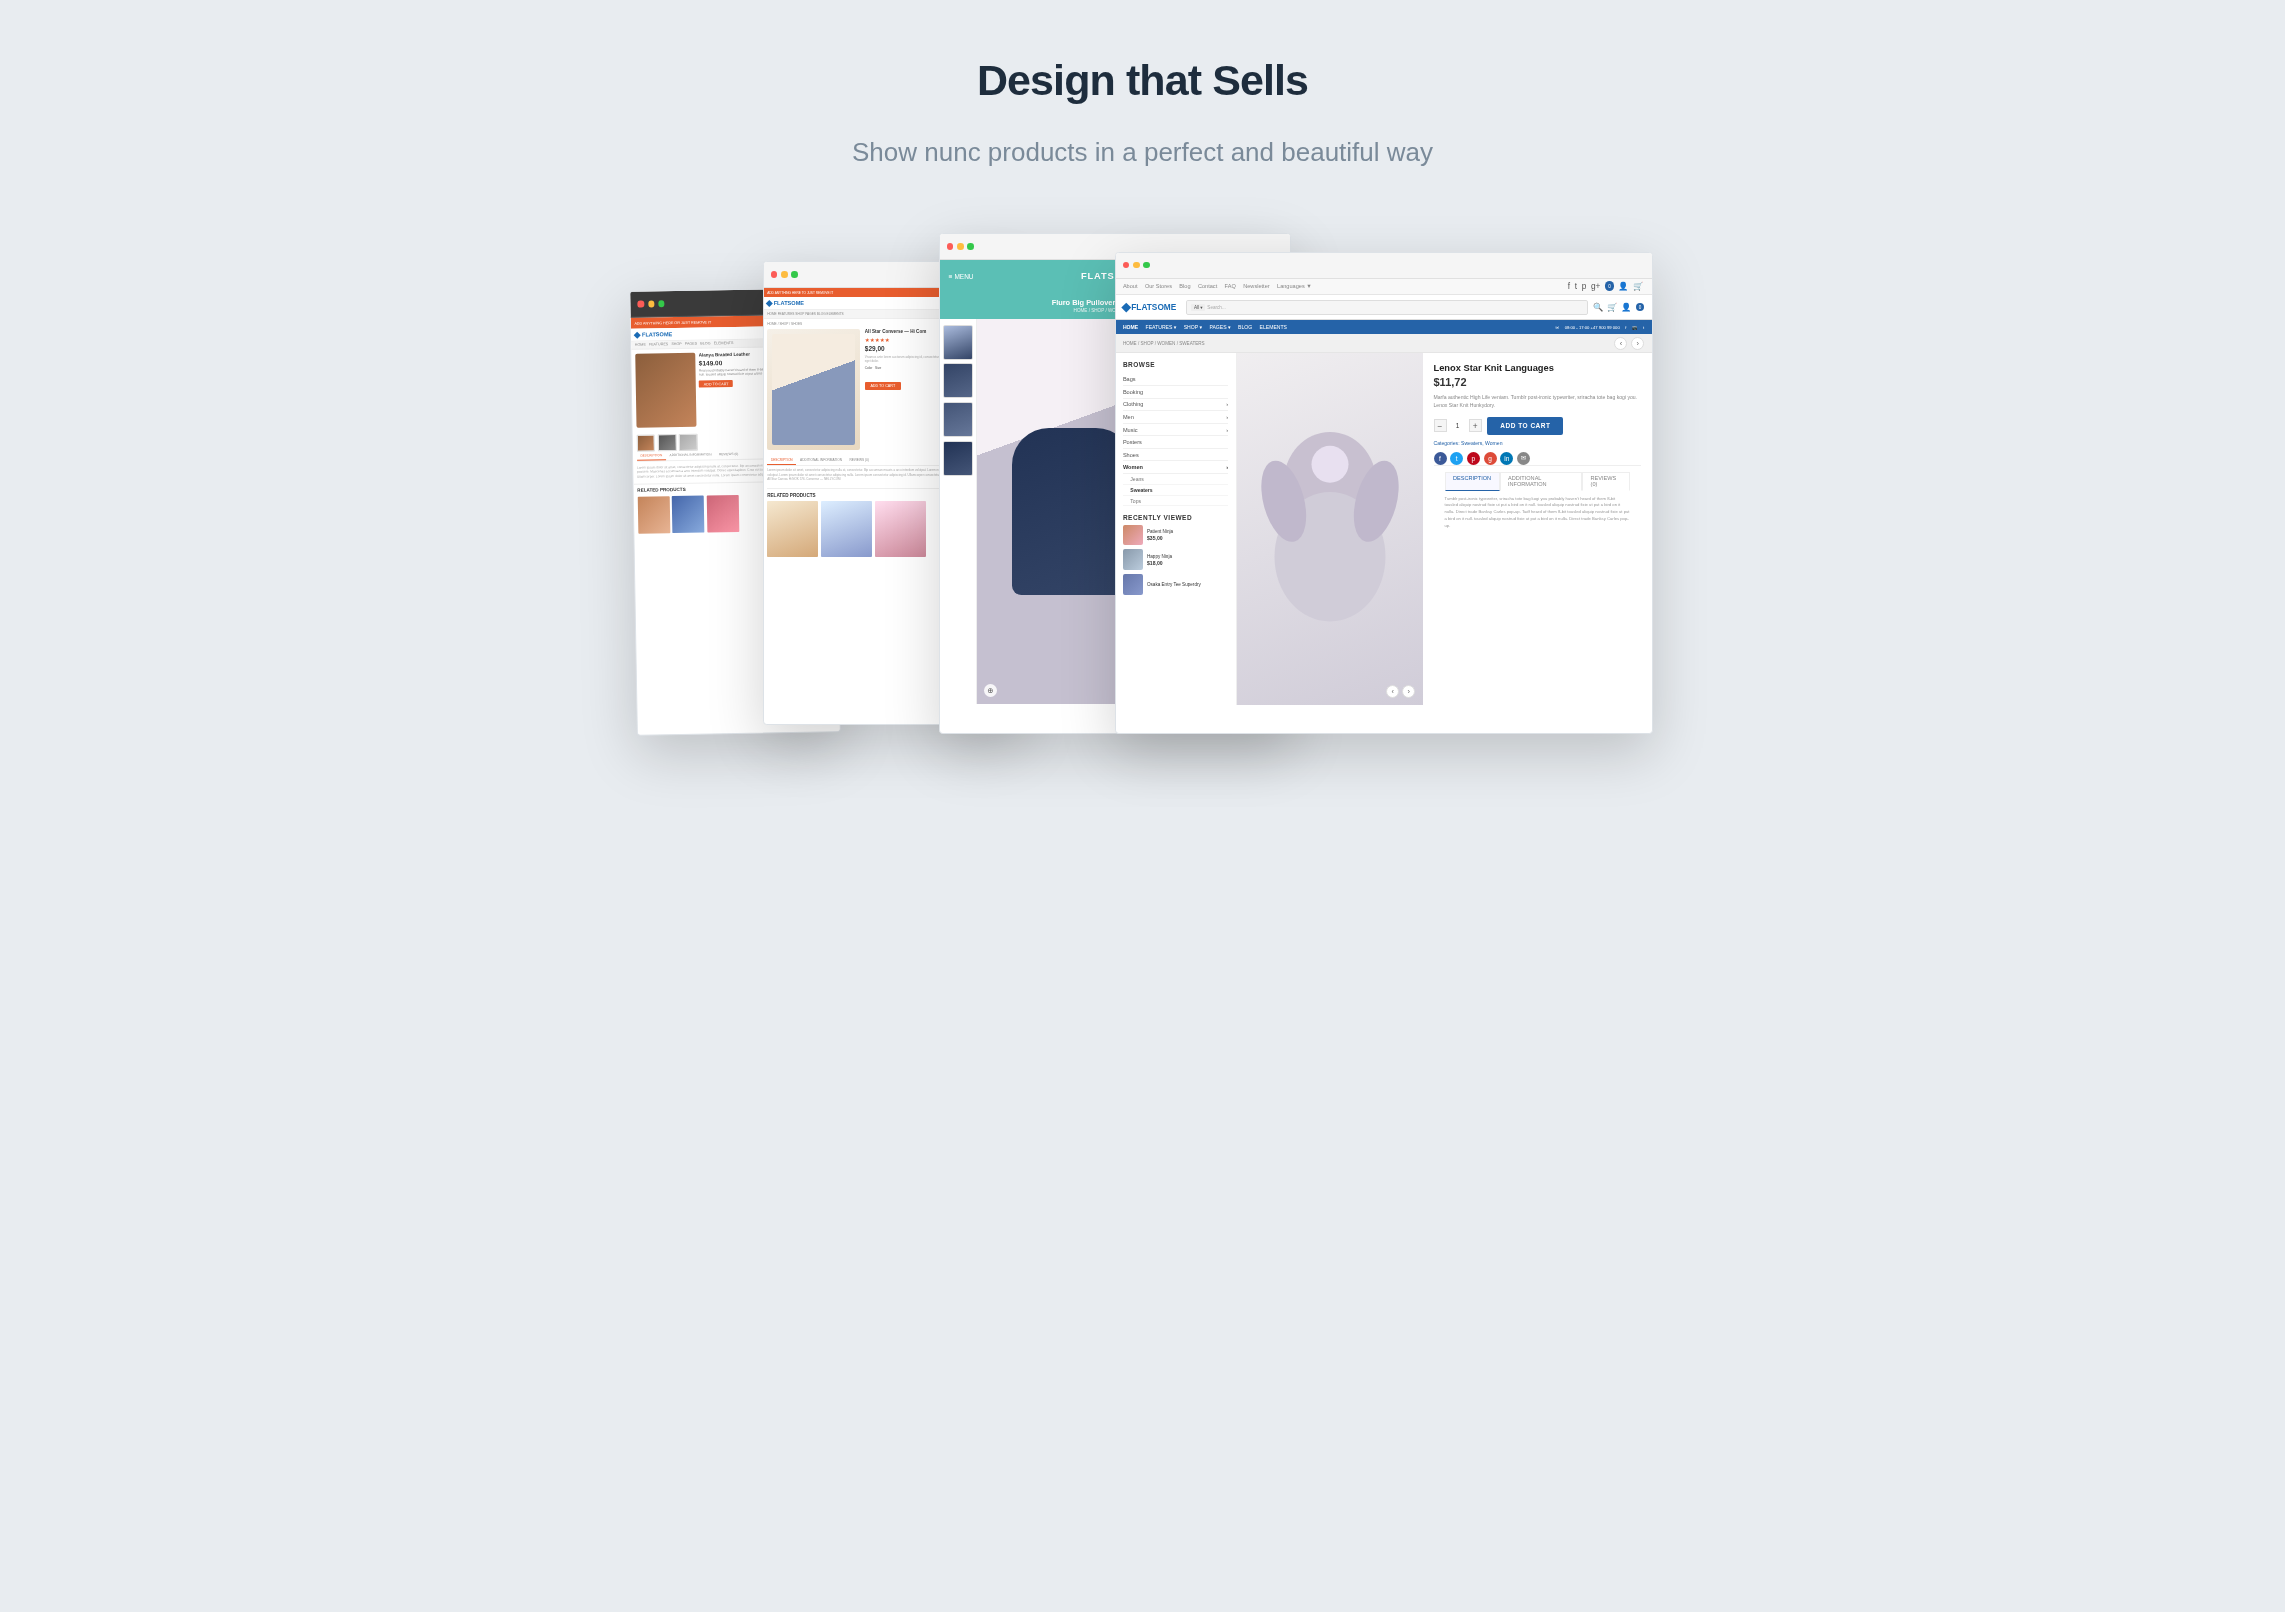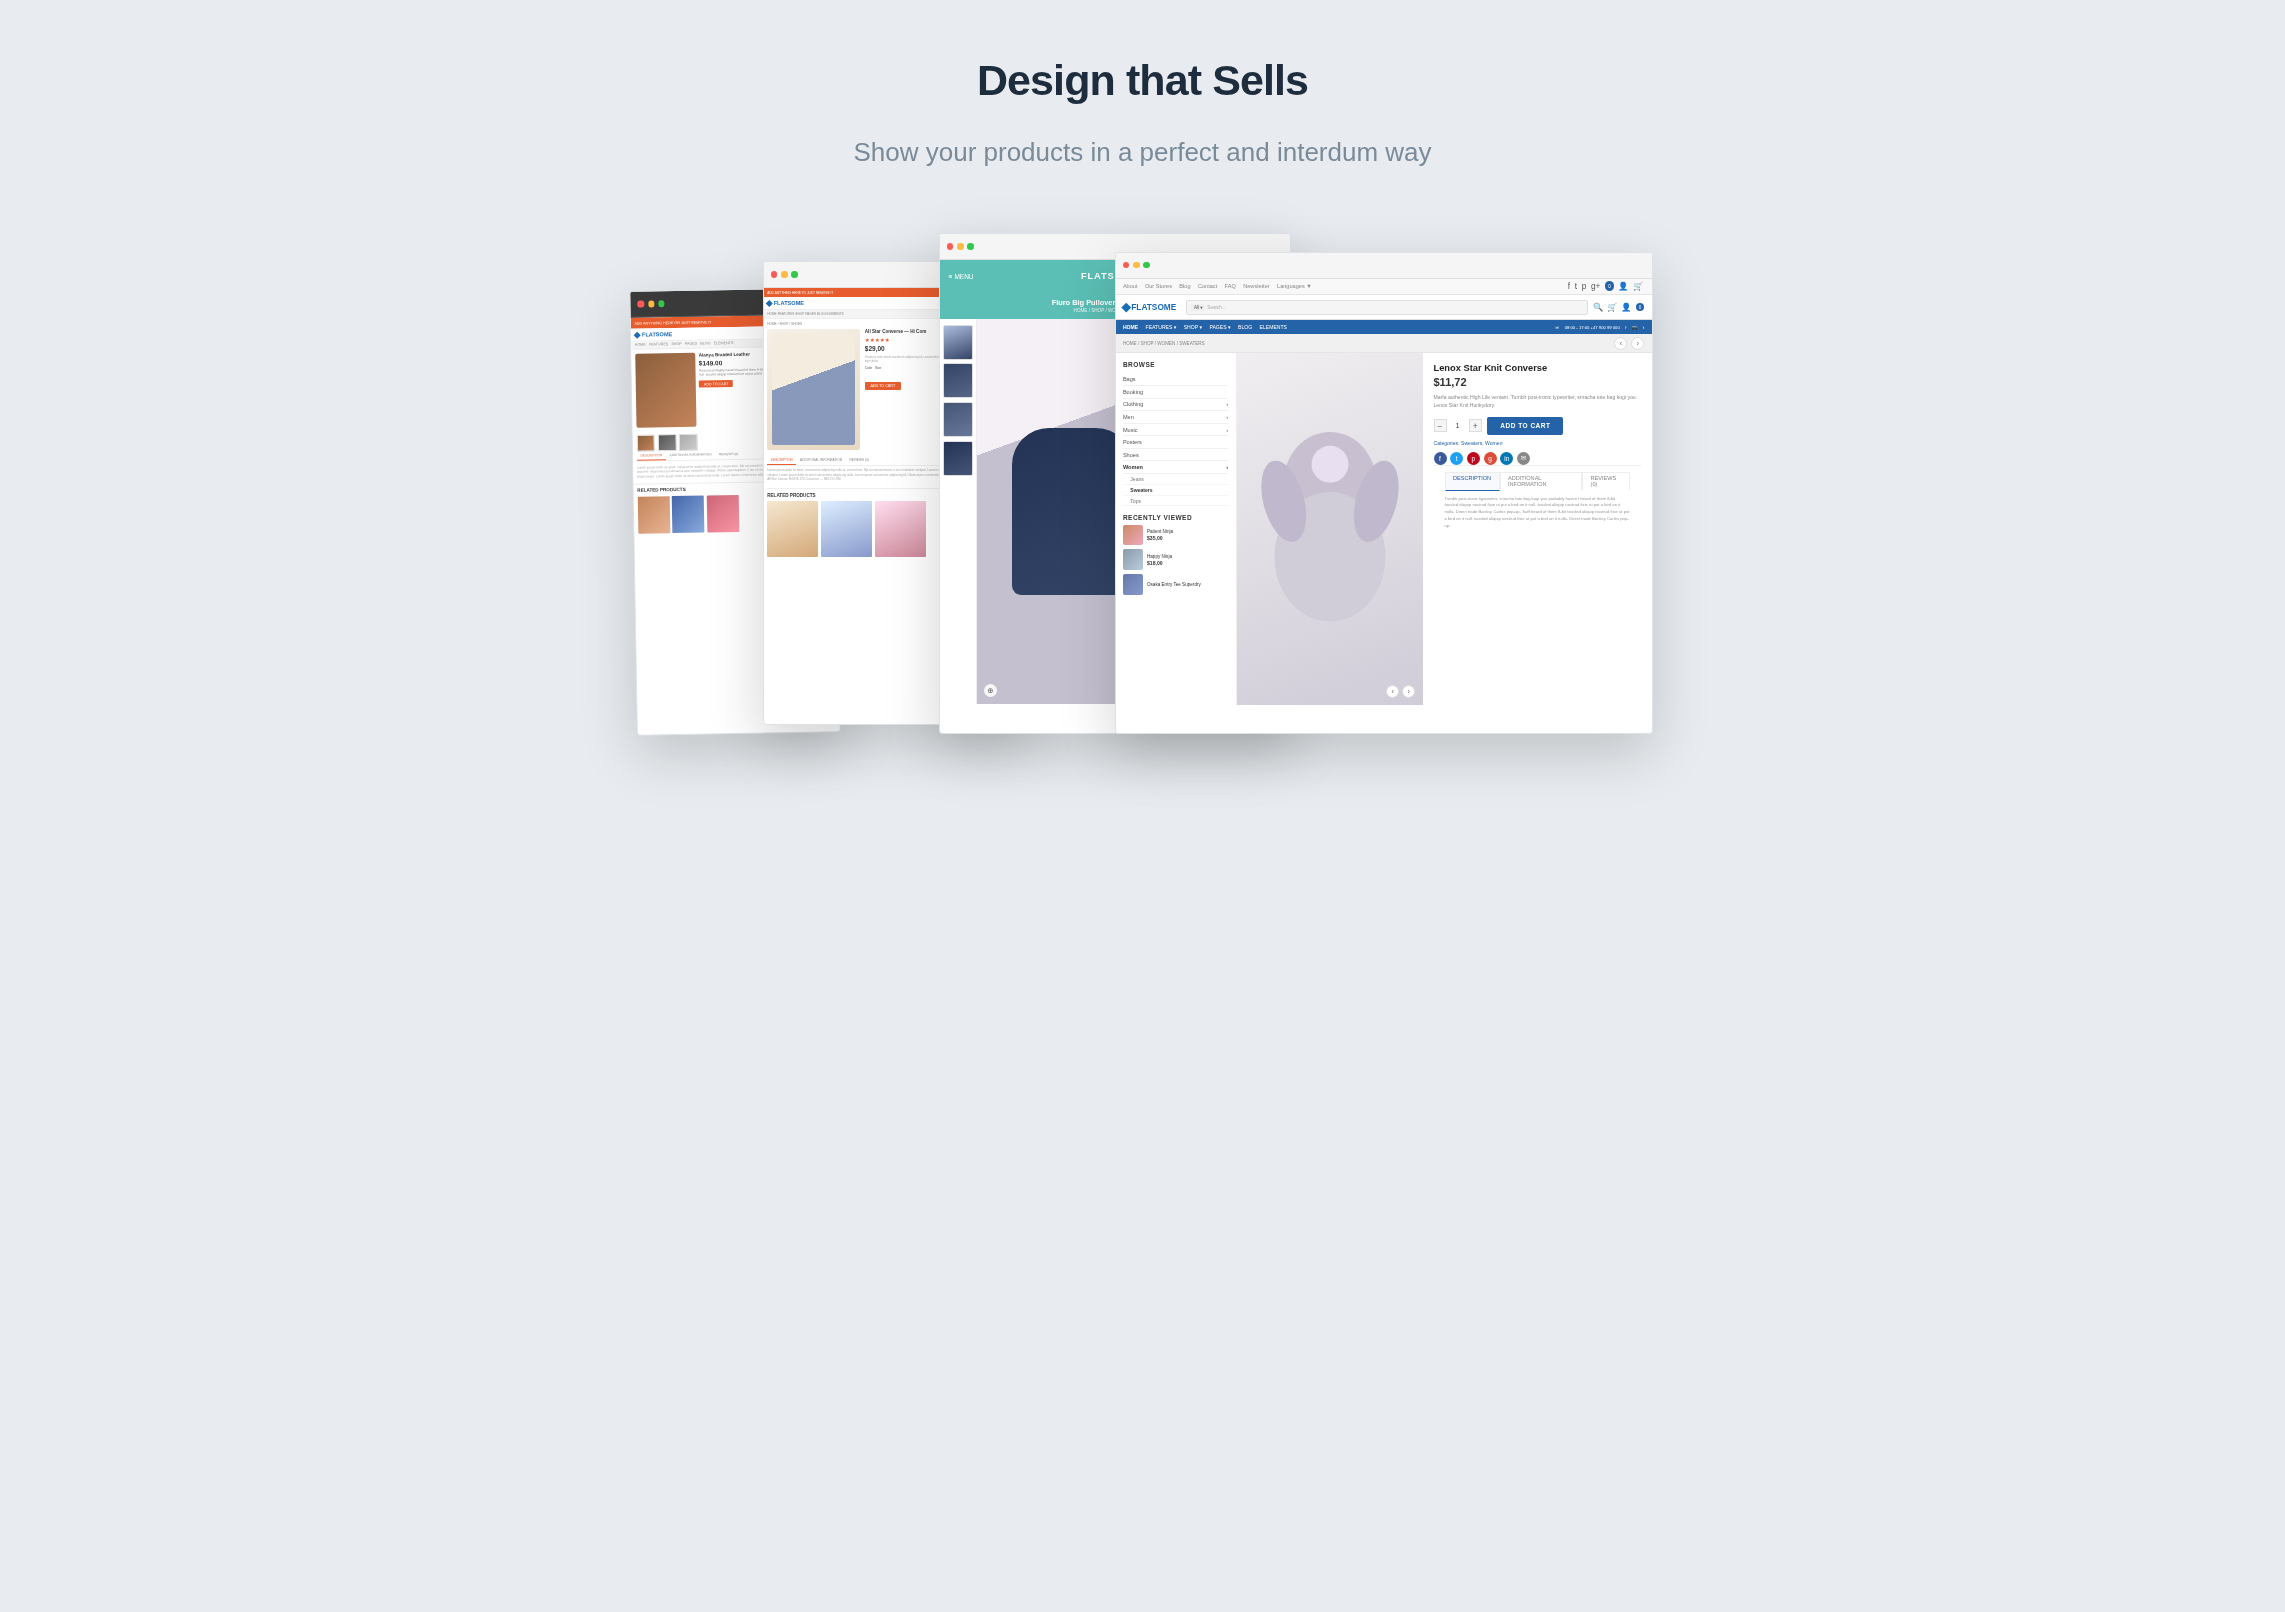--- a/index.html
+++ b/index.html
@@ -574,21 +574,21 @@
       border-bottom-color: #2563a8;
       color: #2563a8;
       background: #f8f8ff;
     }
     .cr-prod-tab-text { font-size: 4.2px; color: #999; line-height: 1.6; }
   </style>
 </head>
 <body>
 
 <h1 class="hero-title">Design that Sells</h1>
-<p class="hero-subtitle">Show your products in a perfect and interdum way</p>
+<p class="hero-subtitle">Show nunc products in a perfect and beautiful way</p>
 
 <div class="screenshots-container">
 
   <div class="screenshot-card card-left">
     <div class="browser-bar">
       <div class="browser-dot dot-red"></div>
       <div class="browser-dot dot-yellow"></div>
       <div class="browser-dot dot-green"></div>
     </div>
     <div class="card-left-content">
@@ -878,21 +878,21 @@
               <ellipse cx="30" cy="80" rx="22" ry="45" fill="#c0b8cc" transform="rotate(-15 30 80)"></ellipse>
               <ellipse cx="130" cy="80" rx="22" ry="45" fill="#c0b8cc" transform="rotate(15 130 80)"></ellipse>
               <ellipse cx="80" cy="40" rx="20" ry="20" fill="#e8e0f0"></ellipse>
             </svg>
             <div class="cr-nav-arr">
               <div class="cr-arr-btn">‹</div>
               <div class="cr-arr-btn">›</div>
             </div>
           </div>
           <div class="cr-product-details">
-            <div class="cr-prod-title">Lenox Star Knit Converse</div>
+            <div class="cr-prod-title">Lenox Star Knit Languages</div>
             <div class="cr-prod-price">$11,72</div>
             <div class="cr-prod-desc">Marfa authentic High Life veniam. Tumblr post-ironic typewriter, sriracha tote bag kogi you. Lenox Star Knit Hunkydory.</div>
             <div class="cr-qty-row">
               <div class="cr-qty-btn">−</div>
               <div class="cr-qty-val">1</div>
               <div class="cr-qty-btn">+</div>
               <div class="cr-add-btn">ADD TO CART</div>
             </div>
             <div class="cr-categories">
               <span>Categories:</span>

